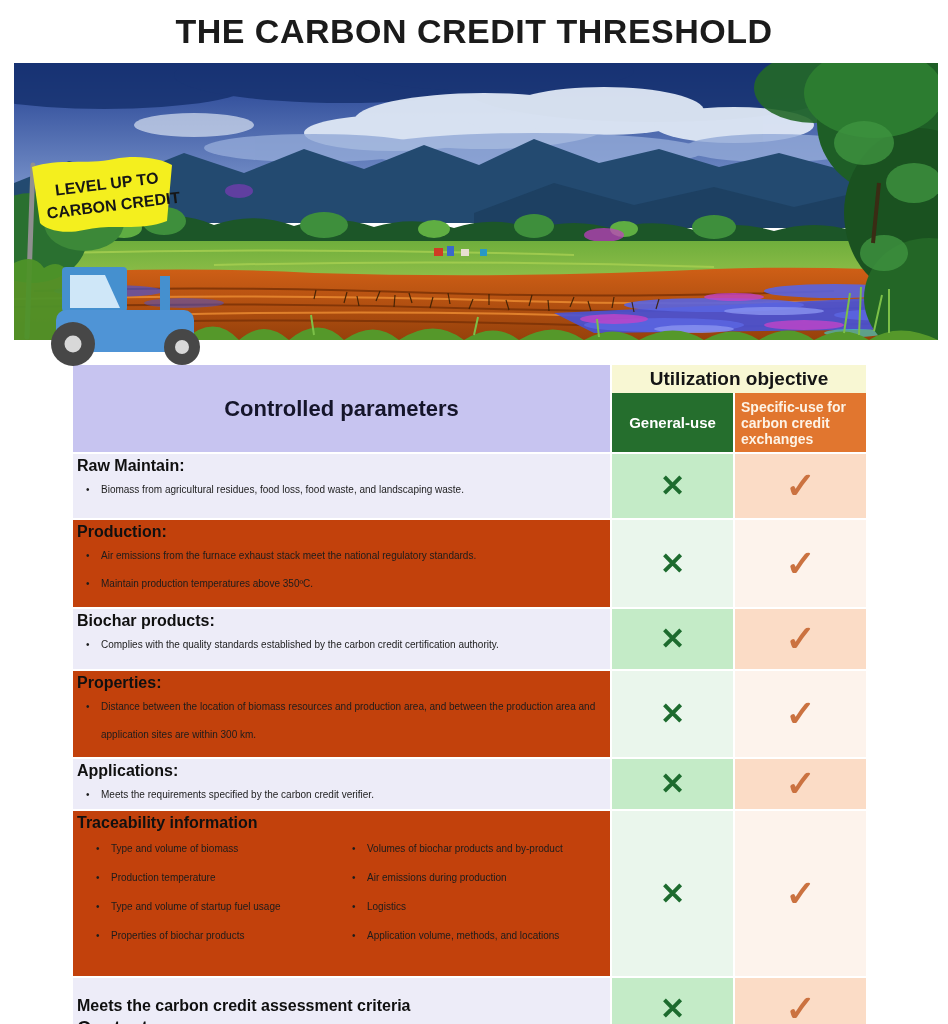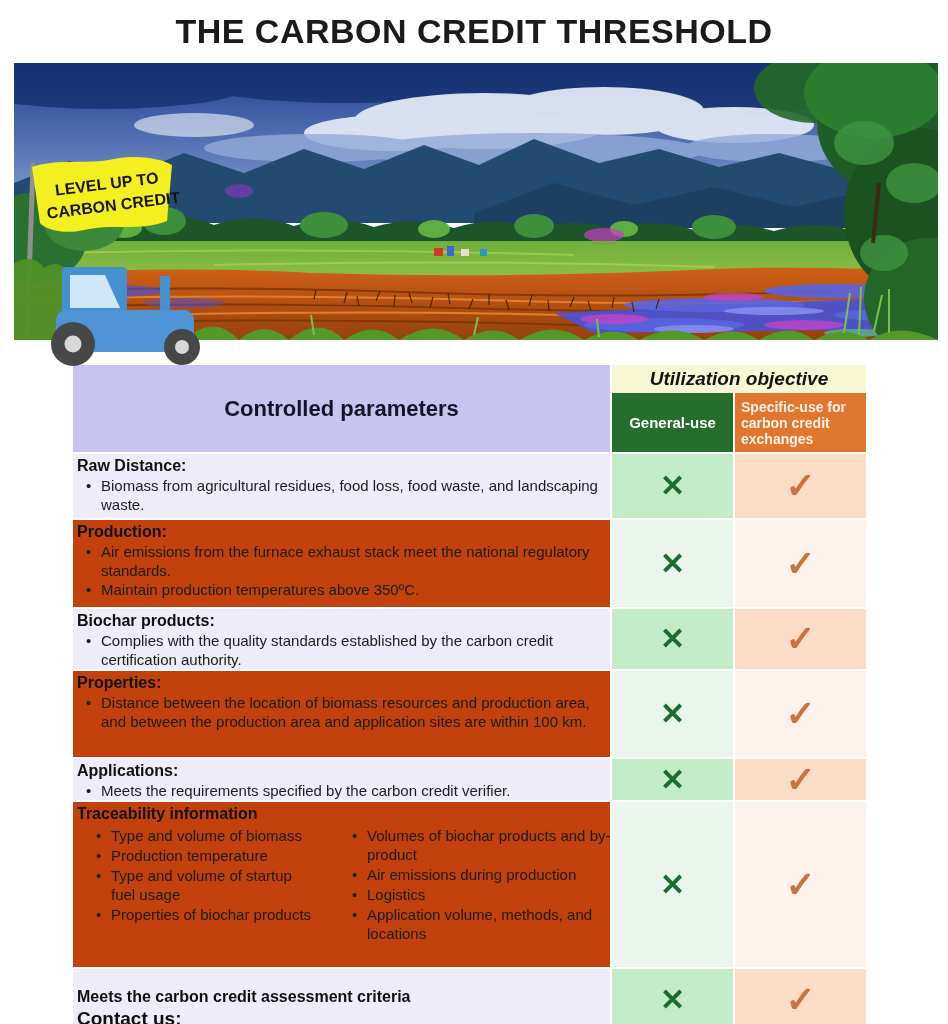--- a/index.html
+++ b/index.html
@@ -17,34 +17,34 @@
   
   .tractor{position:absolute; left:20px; top:255px; width:185px; height:115px; z-index:3;}
 
   
   .ctable{position:absolute; left:73px; top:365px; width:793px; z-index:2;}
   .thead{display:grid; grid-template-columns:537px 121px 131px; grid-template-rows:28px 59px;
          column-gap:2px; border-bottom:2px solid #fff;}
   .h-param{grid-area:1/1/3/2; background:#c7c4f0; display:flex; align-items:center; justify-content:center;
            font-size:22px; font-weight:bold; color:#15152a;}
   .h-util{grid-area:1/2/2/4; background:#f8f7d3; display:flex; align-items:center; justify-content:center;
-          font-size:19px; font-weight:bold; color:#141414;font-style:italic;}
+          font-size:19px; font-weight:bold; color:#141414;}
   .h-general{grid-area:2/2/3/3; background:#256e2d; color:#fff; display:flex; align-items:center;
              justify-content:center; font-size:15px; font-weight:bold;}
   .h-specific{grid-area:2/3/3/4; background:#e1762f; color:#fdf3e6; display:flex; align-items:center;
               justify-content:center; text-align:left; font-size:14px; font-weight:bold; line-height:16px; padding:0 6px;}
 
   .row{display:grid; grid-template-columns:537px 121px 131px; column-gap:2px;
        border-bottom:2px solid #fff; box-sizing:border-box;}
   .cell{box-sizing:border-box;}
   .param{padding:2px 4px 0 4px;}
   .tint{background:#edecf8;}
   .plain{background:#c2410c;}
   .row-heading{font-size:16px; font-weight:bold; line-height:20px; color:#101010;}
-  .bullet{position:relative; font-size:15px; line-height:19px; padding-left:24px; color:#1c1c1c; max-width:505px;}
+  .bullet{position:relative; font-size:10px; line-height:28px; padding-left:24px; color:#1c1c1c; max-width:505px;}
   .bullet::before{content:"\2022"; position:absolute; left:9px;}
   .mark{display:flex; align-items:center; justify-content:center;}
   .g-strong{background:#c4ebc7;}
   .g-pale{background:#eaf6ec;}
   .o-strong{background:#fbdcc6;}
   .o-pale{background:#fdf3ec;}
   .cross{font-size:30px; font-weight:bold; color:#1d6b2e; line-height:1;}
   .check{font-size:36px; font-weight:bold; color:#cb7240; line-height:1;}
 
   .trace{display:grid; grid-template-columns:224px 268px; column-gap:32px; padding-left:12px; margin-top:2px;}
@@ -213,21 +213,21 @@
 
     <div class="thead">
       <div class="h-param">Controlled parameters</div>
       <div class="h-util">Utilization objective</div>
       <div class="h-general">General-use</div>
       <div class="h-specific">Specific-use for carbon credit exchanges</div>
     </div>
 
     <div class="row" style="min-height:66px">
       <div class="cell param tint">
-        <div class="row-heading">Raw Distance:</div>
+        <div class="row-heading">Raw Maintain:</div>
         <div class="bullet">Biomass from agricultural residues, food loss, food waste, and landscaping waste.</div>
       </div>
       <div class="cell mark g-strong">
           <span class="cross">✕</span>
         </div>
       <div class="cell mark o-strong">
           <span class="check">✓</span>
         </div>
     </div>
 
@@ -254,21 +254,21 @@
           <span class="cross">✕</span>
         </div>
       <div class="cell mark o-strong">
           <span class="check">✓</span>
         </div>
     </div>
 
     <div class="row" style="min-height:88px">
       <div class="cell param plain">
         <div class="row-heading">Properties:</div>
-        <div class="bullet">Distance between the location of biomass resources and production area, and between the production area and application sites are within 100 km.</div>
+        <div class="bullet">Distance between the location of biomass resources and production area, and between the production area and application sites are within 300 km.</div>
       </div>
       <div class="cell mark g-pale">
           <span class="cross">✕</span>
         </div>
       <div class="cell mark o-pale">
           <span class="check">✓</span>
         </div>
     </div>
 
     <div class="row" style="min-height:41px">

